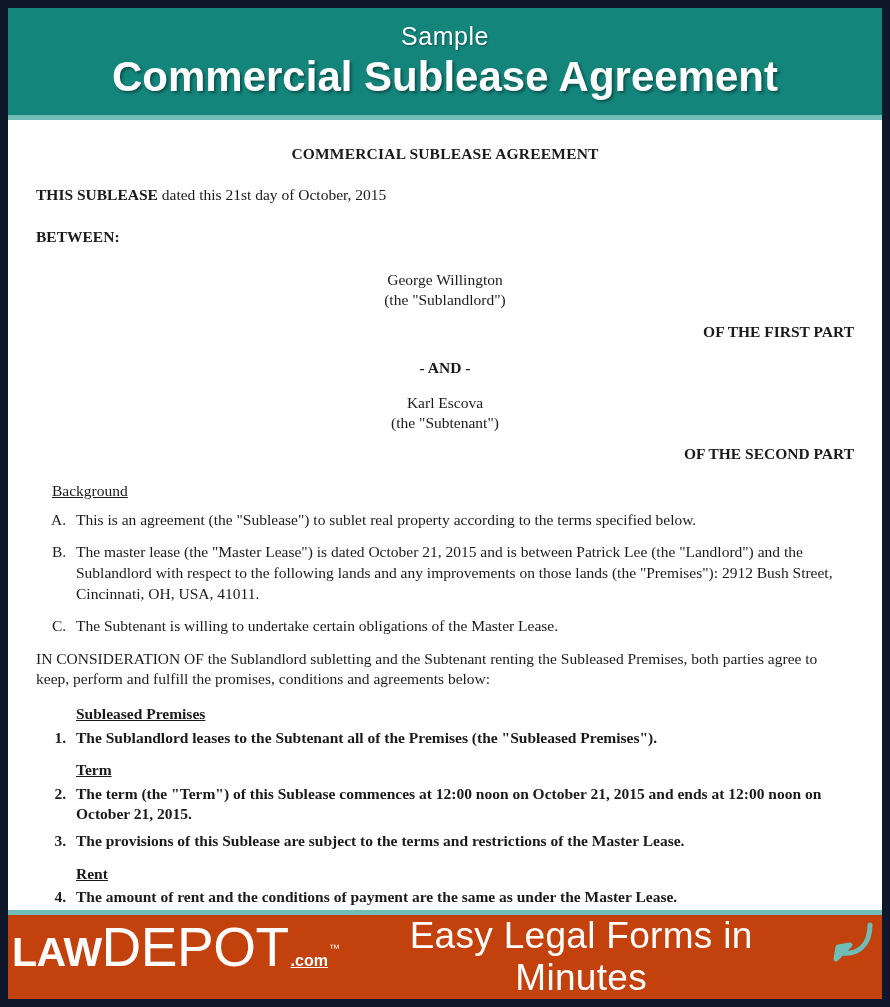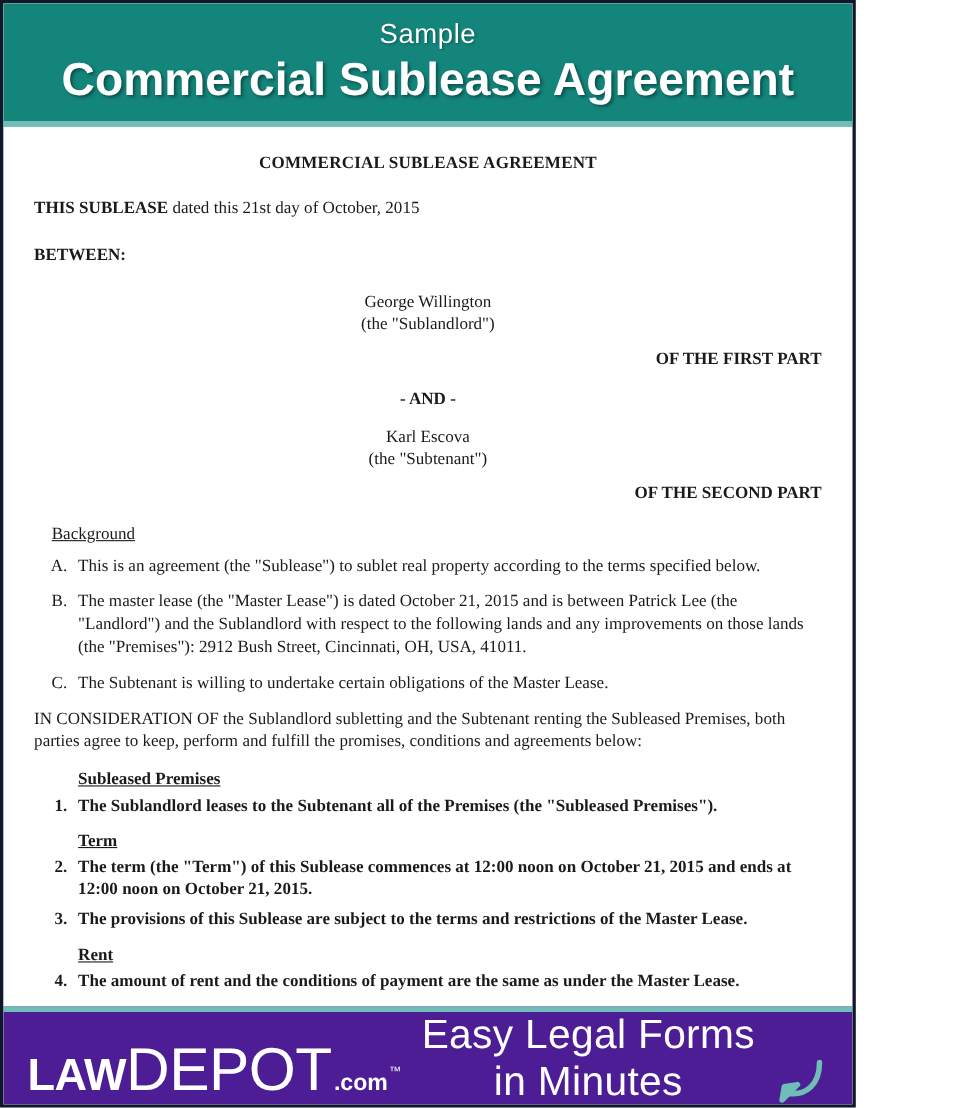--- a/index.html
+++ b/index.html
@@ -4,25 +4,25 @@
 <style>
   html, body {
     margin: 0;
     padding: 0;
     background: #ffffff;
   }
   body {
     font-family: "Liberation Serif", serif;
   }
   .page {
-    width: 778px;
+    width: 890px;
     height: 1007px;
     box-sizing: border-box;
     background: #ffffff;
-    border: 3px solid #0f172a;
+    border: 8px solid #0f172a;
     position: relative;
     overflow: hidden;
     display: flex;
     flex-direction: column;
   }
   
   .header {
     background: #13857b;
     color: #ffffff;
     text-align: center;
@@ -114,49 +114,50 @@
   }
   .consideration .strong { font-weight: normal; }
   
   .heading-above {
     font-weight: bold;
     text-decoration: underline;
     margin: 12px 0 3px 40px;
   }
   
   .footer {
-    background: #4c1d95;
+    background: #c2410c;
     border-top: 5px solid #6fbdb6;
     flex: 0 0 auto;
     height: 84px;
     display: flex;
-    align-items: flex-end;
-    padding: 0 22px;
+    align-items: flex-start;
+    padding: 0 4px;
     color: #ffffff;
   }
   .logo {
     font-family: "Liberation Sans", sans-serif;
     display: flex;
     align-items: baseline;
     white-space: nowrap;
   }
   .logo .law {
     font-size: 41px;
     font-weight: bold;
     letter-spacing: -0.5px;
   }
   .logo .depot {
     font-size: 55px;
     font-weight: normal;
     letter-spacing: -0.5px;
   }
   .logo .dotcom {
-    font-size: 21px;
+    font-size: 16px;
     font-weight: bold;
     margin-left: 2px;
+    text-decoration: underline;
   }
   .logo .tm {
     font-size: 11px;
     margin-left: 1px;
     position: relative;
     top: -14px;
   }
   .tagline {
     flex: 1 1 auto;
     text-align: center;

